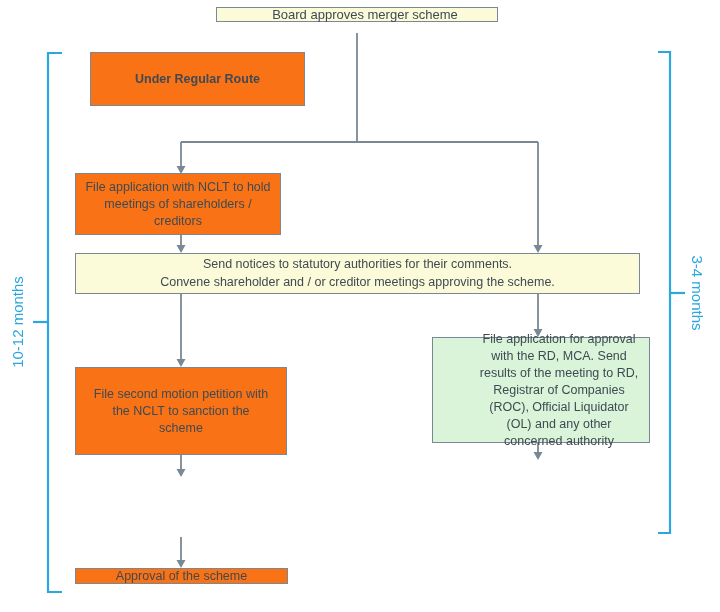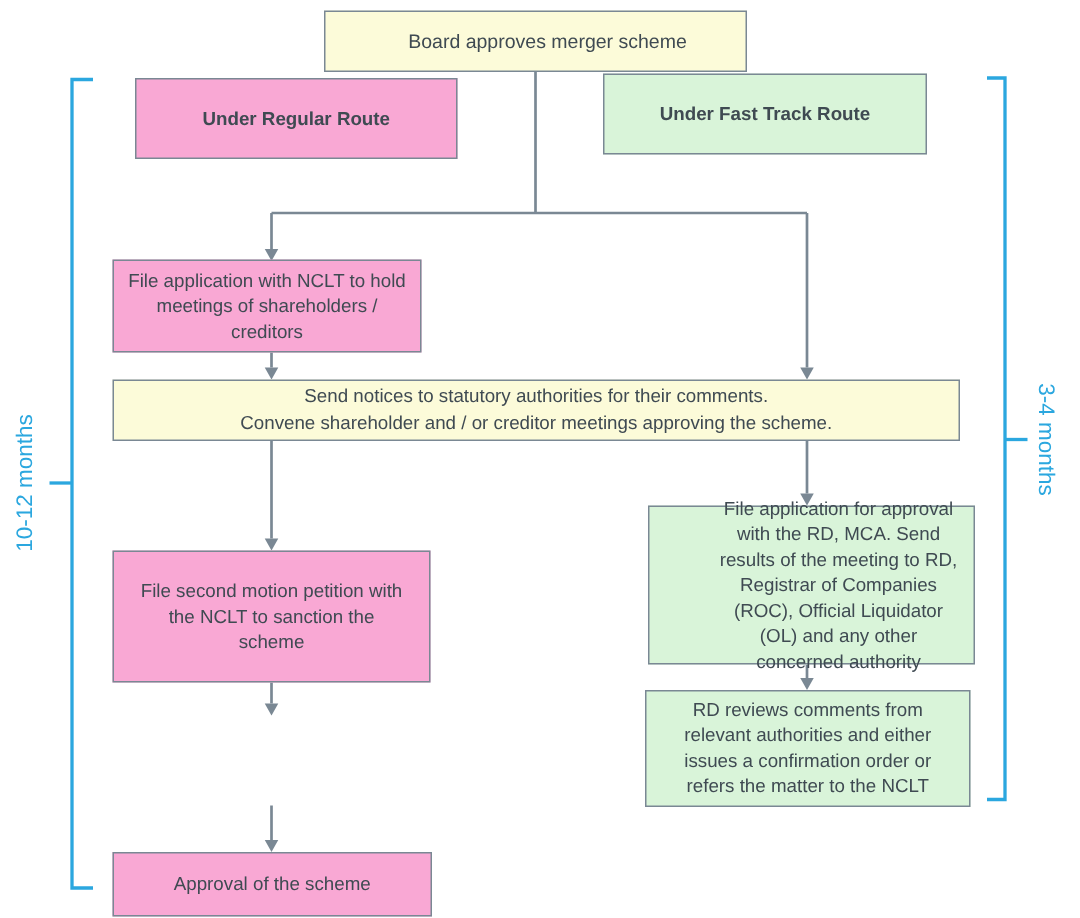--- a/index.html
+++ b/index.html
@@ -24,21 +24,21 @@
   .node{
     position:absolute;
     box-sizing:border-box;
     border:1.6px solid #7a8894;
     display:flex;align-items:center;justify-content:center;
     text-align:center;
     font-size:12.5px;line-height:1.36;
     padding:3px 8px;
   }
   .fill-yellow{background:#fcfbd9;}
-  .fill-pink{background:#f9a8d4;}
+  .fill-pink{background:#f97316;}
   .fill-green{background:#d9f4d9;}
   .hdr{font-weight:bold;font-size:12.5px;}
   .title-box{font-size:13px;}
   .shared-box{flex-direction:column;line-height:1.4;}
   .vlabel{
     position:absolute;
     color:#2ba7df;
     font-size:15px;
     white-space:nowrap;
   }
@@ -86,37 +86,35 @@
     <line x1="181" y1="537" x2="181" y2="560"></line>
     <polygon points="176.5,560 185.5,560 181,568"></polygon>
 
     <polyline class="bracket" points="62,53 48,53 48,592 62,592"></polyline>
     <line class="bracket-tick" x1="48" y1="322" x2="33" y2="322"></line>
 
     <polyline class="bracket" points="658,52 670,52 670,533 658,533"></polyline>
     <line class="bracket-tick" x1="670" y1="293" x2="685" y2="293"></line>
   </svg>
 
-  <div class="node fill-yellow title-box" style="left:216px;top:7px;width:282px;height:41px;padding-left:24px;">Board approves merger scheme</div>
+  <div class="node fill-yellow title-box" style="left:216px;top:7px;width:282px;height:15px;padding-left:24px;">Board approves merger scheme</div>
 
   <div class="node fill-pink hdr" style="left:90px;top:52px;width:215px;height:54px;">Under Regular Route</div>
-  <div class="node fill-green hdr" style="left:402px;top:49px;width:216px;height:54px;">Under Fast Track Route</div>
 
   <div class="node fill-pink" style="left:75px;top:173px;width:206px;height:62px;">File application with NCLT to hold meetings of shareholders / creditors</div>
 
   <div class="node fill-yellow shared-box" style="left:75px;top:253px;width:565px;height:41px;">
     <div>Send notices to statutory authorities for their comments.</div>
     <div>Convene shareholder and / or creditor meetings approving the scheme.</div>
   </div>
 
   <div class="node fill-pink" style="left:75px;top:367px;width:212px;height:88px;padding:3px 14px;">File second motion petition with the NCLT to sanction the scheme</div>
 
 
-  <div class="node fill-pink" style="left:75px;top:568px;width:213px;height:43px;">Approval of the scheme</div>
+  <div class="node fill-pink" style="left:75px;top:568px;width:213px;height:16px;">Approval of the scheme</div>
 
   <div class="node fill-green" style="left:432px;top:337px;width:218px;height:106px;padding-left:44px;">File application for approval with the RD, MCA. Send results of the meeting to RD, Registrar of Companies (ROC), Official Liquidator (OL) and any other concerned authority</div>
 
-  <div class="node fill-green" style="left:430px;top:460px;width:217px;height:78px;">RD reviews comments from relevant authorities and either issues a confirmation order or refers the matter to the NCLT</div>
 
   <div class="vlabel vlabel-left">10-12 months</div>
   <div class="vlabel vlabel-right">3-4 months</div>
 
 </div>
 
 </body></html>

